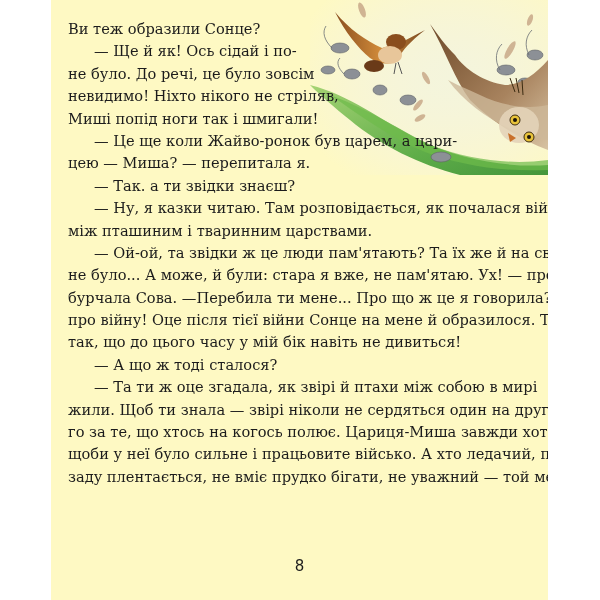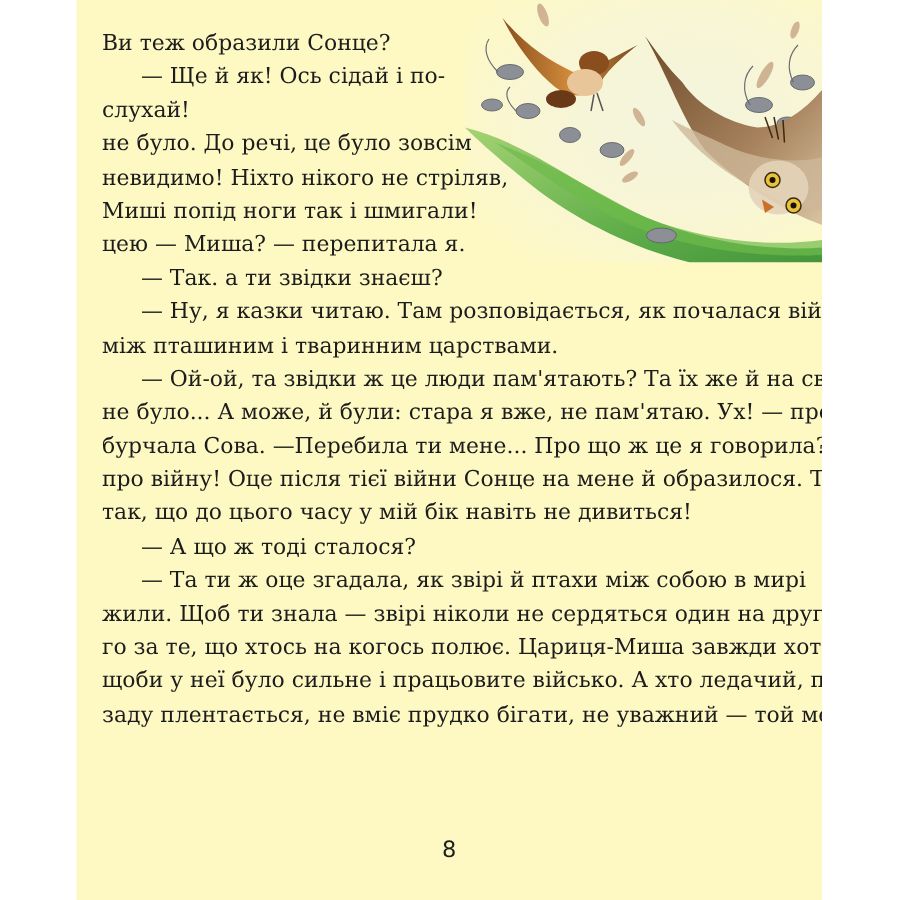--- a/index.html
+++ b/index.html
@@ -134,24 +134,24 @@
         <path d="M205 92 L200 78"></path>
         <path d="M209 93 L206 78"></path>
         <path d="M213 95 L212 80"></path>
       </g>
     </svg>
   </div>
 
   <div class="text" id="story">
       <span class="line">Ви теж образили Сонце?</span>
       <span class="line indent">— Ще й як! Ось сідай і по-</span>
-      <span class="line">слухай!</span>
       <span class="line">не було. До речі, це було зовсім</span>
       <span class="line">невидимо! Ніхто нікого не стріляв,</span>
       <span class="line">Миші попід ноги так і шмигали!</span>
+      <span class="line indent">— Це ще коли Жайво-ронок був царем, а цари-</span>
       <span class="line">цею — Миша? — перепитала я.</span>
       <span class="line indent">— Так. а ти звідки знаєш?</span>
       <span class="line indent">— Ну, я казки читаю. Там розповідається, як почалася війна</span>
       <span class="line">між пташиним і тваринним царствами.</span>
       <span class="line indent justify">— Ой-ой, та звідки ж це люди пам'ятають? Та їх же й на світі</span>
       <span class="line justify">не було... А може, й були: стара я вже, не пам'ятаю. Ух! — про-</span>
       <span class="line justify">бурчала Сова. —Перебила ти мене... Про що ж це я говорила? А,</span>
       <span class="line justify">про війну! Оце після тієї війни Сонце на мене й образилося. Та</span>
       <span class="line">так, що до цього часу у мій бік навіть не дивиться!</span>
       <span class="line indent">— А що ж тоді сталося?</span>

